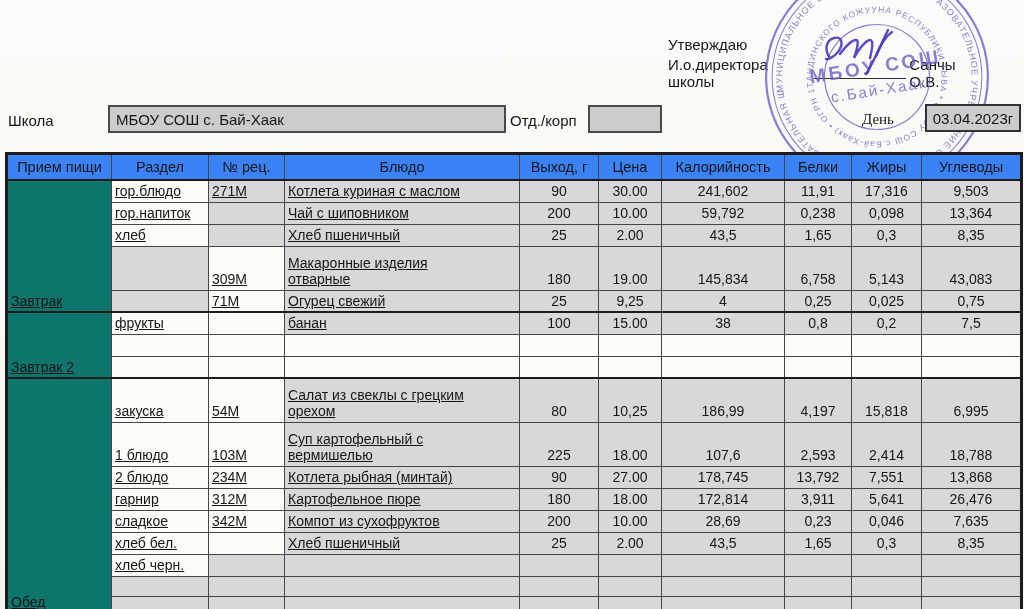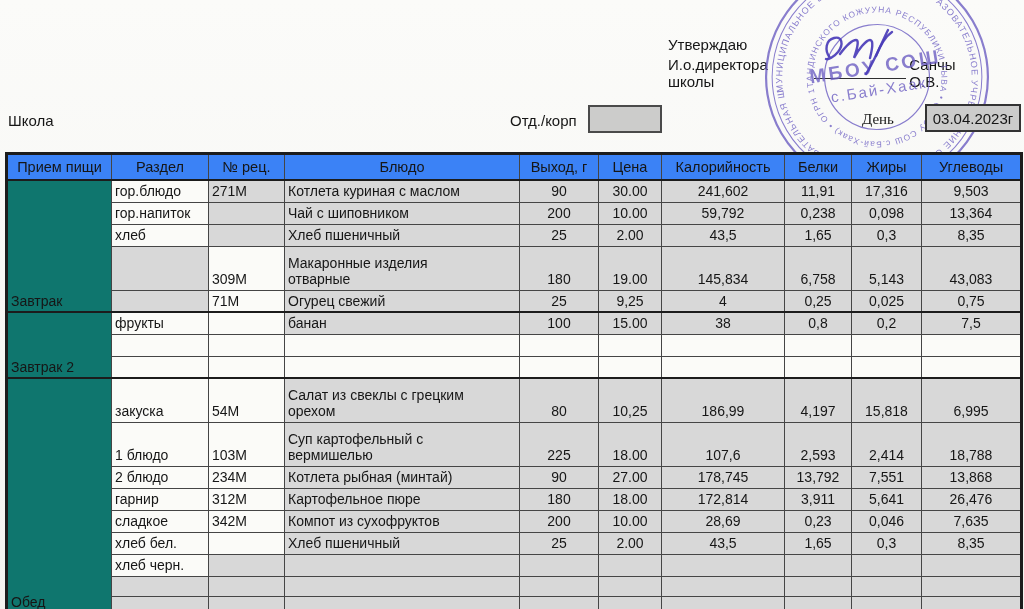--- a/index.html
+++ b/index.html
@@ -34,21 +34,21 @@
     border:1px solid #454545; font-size:14px; padding:0 3px;
     overflow:hidden; line-height:1.16;
   }
   .menu-table th {
     height:24px; text-align:center; vertical-align:middle; font-weight:normal;
     border-bottom:2px solid var(--border-dark,#1c1c1c); background:#3b82f6; font-size:14.5px;
   }
   .menu-table td { vertical-align:bottom; padding-bottom:2px; }
   .group-start td { border-top:2px solid var(--border-dark,#1c1c1c); }
   .shaded { background:var(--shade,#d8d8d8); }
-  .txt { text-align:left; }
+  .txt { text-align:left;text-decoration:underline; }
   .num { text-align:center; }
   .dish-cell { white-space:pre-line; }
   .meal-cell { vertical-align:top; text-align:left; padding-top:2px; font-size:14.5px; background:#0f766e; }
 
   
   .stamp { left:756px; top:-44px; width:242px; height:242px; transform:rotate(-9deg); opacity:.8; }
   .stamp-stroke { fill:none; stroke:var(--stamp,#6d5fc3); }
   .stamp-ink    { fill:var(--stamp,#6d5fc3); }
   .signature { left:816px; top:28px; width:92px; height:50px; }
   .sig-stroke { fill:none; stroke:var(--sig,#4a3cb8); stroke-width:2.4; stroke-linecap:round; opacity:.92; }
@@ -84,20 +84,21 @@
   </svg>
 
   <svg class="abs signature" viewBox="0 0 92 50">
     <path class="sig-stroke" d="M14,30 C8,22 10,12 18,10 C26,8 28,16 22,24 C18,29 12,32 10,31"></path>
     <path class="sig-stroke" d="M24,26 C30,18 36,12 40,12 C44,12 40,24 38,30 C42,22 50,12 54,12 C58,12 56,22 54,30"></path>
     <path class="sig-stroke" d="M60,28 C64,18 70,8 76,4"></path>
     <path class="sig-stroke" d="M72,2 C66,14 58,34 50,46"></path>
   </svg>
 
   <div class="abs lbl school-label">Школа</div>
+  <div class="abs formbox school-box">МБОУ СОШ с. Бай-Хаак</div>
   <div class="abs lbl dept-label">Отд./корп</div>
   <div class="abs formbox dept-box"></div>
   <div class="abs lbl day-label">День</div>
   <div class="abs formbox date-box">03.04.2023г</div>
 
   <table class="menu-table">
     <colgroup>
       <col style="width:105px">
         <col style="width:97px">
         <col style="width:76px">

